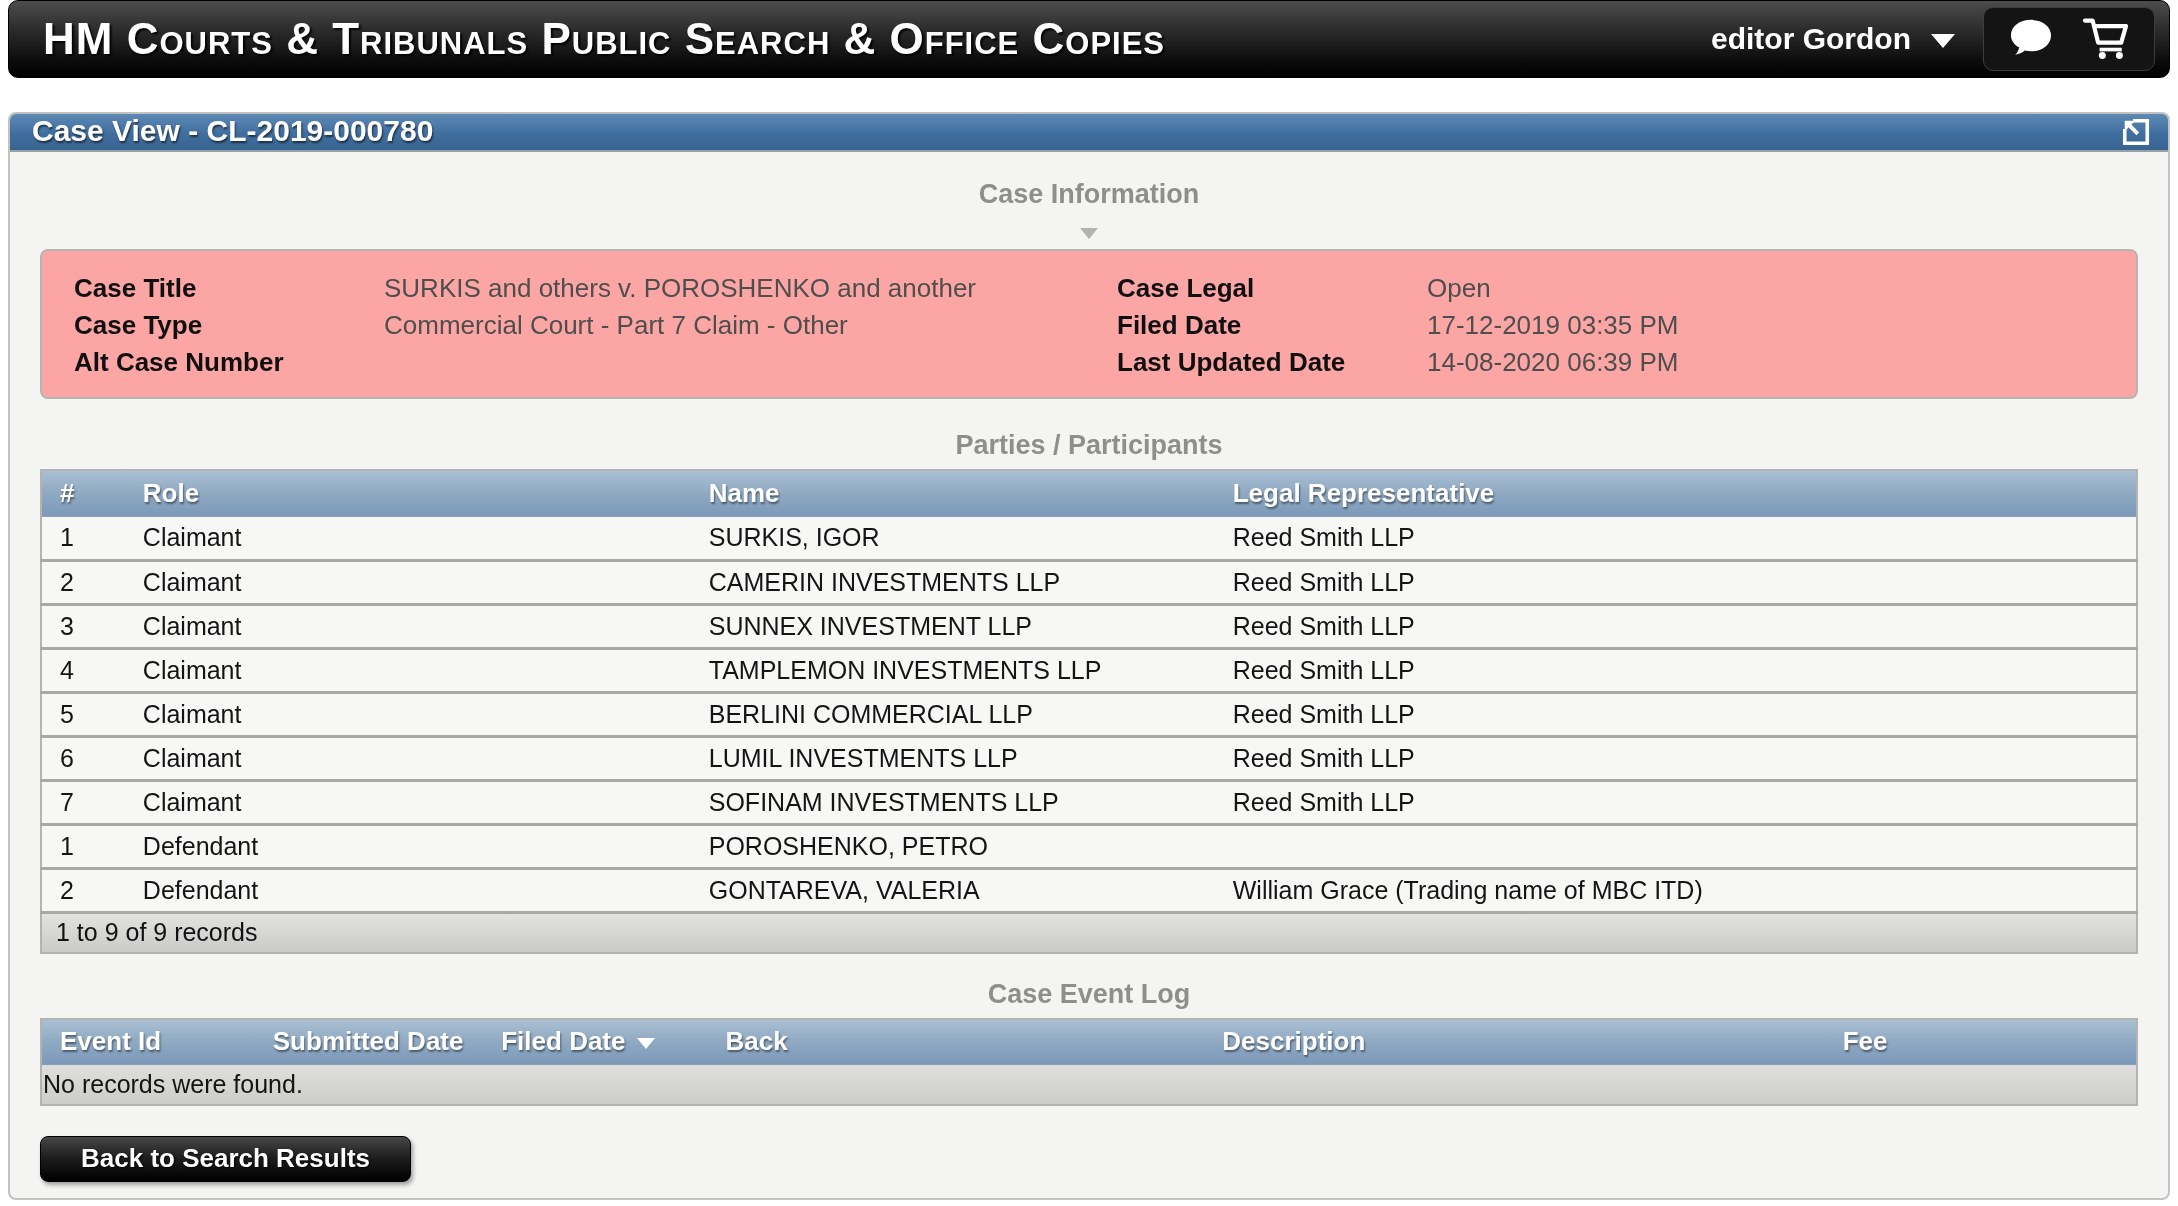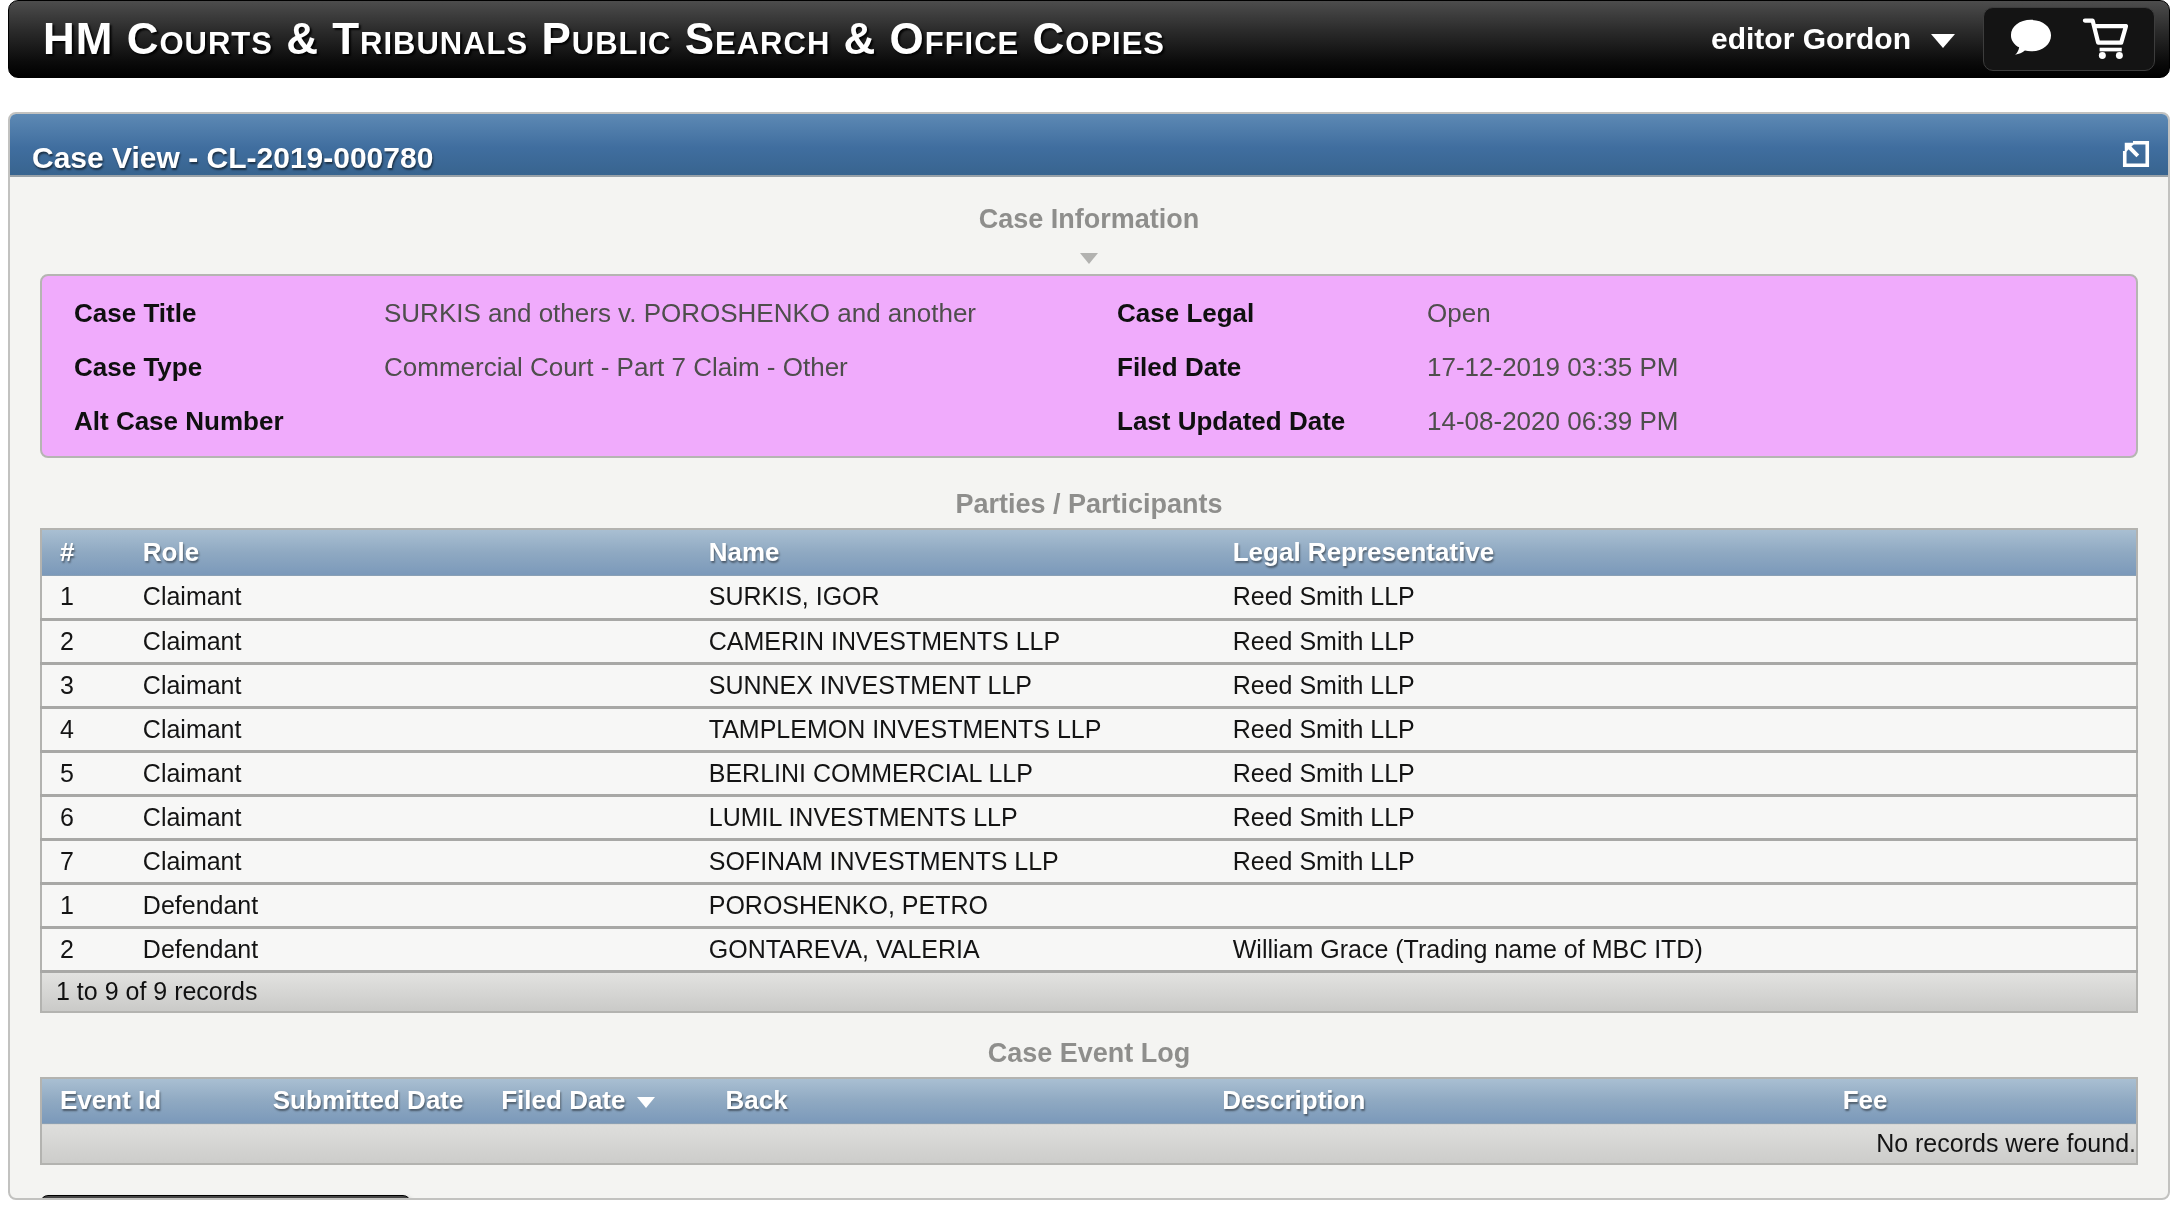--- a/index.html
+++ b/index.html
@@ -26,42 +26,42 @@
     height:64px; padding:0 24px;
   }
   .tray-btn{ background:none; border:none; display:flex; align-items:center; cursor:pointer; }
 
   
   .panel{
     position:absolute; left:8px; top:112px; width:2162px; height:1088px;
     border:2px solid #c2c2c0; border-radius:8px; background:#f4f4f2; overflow:hidden;
   }
   .panel-titlebar{
-    height:63px; padding:0 14px 0 22px;
+    height:38px; padding:0 14px 0 22px;
     background:linear-gradient(180deg,#5d89b4 0%,#406e9f 55%,#38648f 100%);
     border-bottom:2px solid #98a1a8;
-    display:flex; align-items:flex-end; justify-content:space-between;
+    display:flex; align-items:flex-start; justify-content:space-between;
   }
   .panel-title{ color:#fff; font-size:30px; font-weight:bold; text-shadow:1px 2px 2px rgba(0,0,0,.55); }
   .expand-btn{ background:none; border:none; cursor:pointer; display:flex; align-items:center; }
   .panel-body{ padding:0 30px; }
 
   
   .section-heading{
     color:#8e8e8c; font-size:27px; font-weight:bold; line-height:32px;
     display:flex; align-items:center; gap:14px;flex-direction:column;
   }
   .h-case-info{ margin-top:26px; }
   .h-parties{ margin-top:30px; }
   .h-eventlog{ margin-top:24px; }
   .tri-gray{ width:0; height:0; border-left:9px solid transparent; border-right:9px solid transparent; border-top:11px solid #b2b2b0; margin-top:4px; cursor:pointer; }
 
   
   .info-box{
-    margin-top:10px; height:184px; background:#f0abfc;
+    margin-top:10px; height:150px; background:#fca5a5;
     border:2px solid #b5b5b2; border-radius:8px;
     display:flex; padding:20px 8px 18px 0;
   }
   .info-col{ width:50%; display:flex; flex-direction:column; justify-content:space-between; }
   .info-row{ display:flex; align-items:center; height:34px; }
   .info-label{ width:342px; padding-left:32px; font-weight:bold; font-size:26px; color:#101010; flex:none; }
   .info-value{ font-size:26px; color:#4e4e4c; }
 
   
   table{ width:100%; border-collapse:collapse; margin-top:8px; table-layout:fixed; border:2px solid #b3b3b0; }
@@ -77,21 +77,21 @@
     white-space:nowrap; overflow:hidden;
   }
   .sort-tri{ display:inline-block; width:0; height:0; border-left:9px solid transparent; border-right:9px solid transparent; border-top:11px solid #fff; margin-left:12px; vertical-align:middle; }
   .table-footer{
     height:40px; border:2px solid #b3b3b0; border-top:none;
     background:linear-gradient(180deg,#e2e2e0 0%,#cacac8 100%);
     display:flex; align-items:center; padding-left:14px; font-size:25px; color:#111;
   }
   td.empty-row{
     background:linear-gradient(180deg,#dededc 0%,#ccccca 100%);
-    height:40px; font-size:25px; padding-left:12px; border-bottom:none;text-align:right;
+    height:40px; font-size:25px; padding-left:1px; border-bottom:none;
   }
 
   
   .back-btn{
     margin-top:30px; height:46px; padding:0 40px;
     background:linear-gradient(180deg,#464646 0%,#1c1c1c 50%,#000 100%);
     border:1px solid #000; border-radius:8px; box-shadow:2px 3px 4px rgba(0,0,0,.35);
     color:#fff; font-weight:bold; font-size:26px; font-family:inherit;
     text-shadow:1px 1px 2px #000; cursor:pointer;
   }

